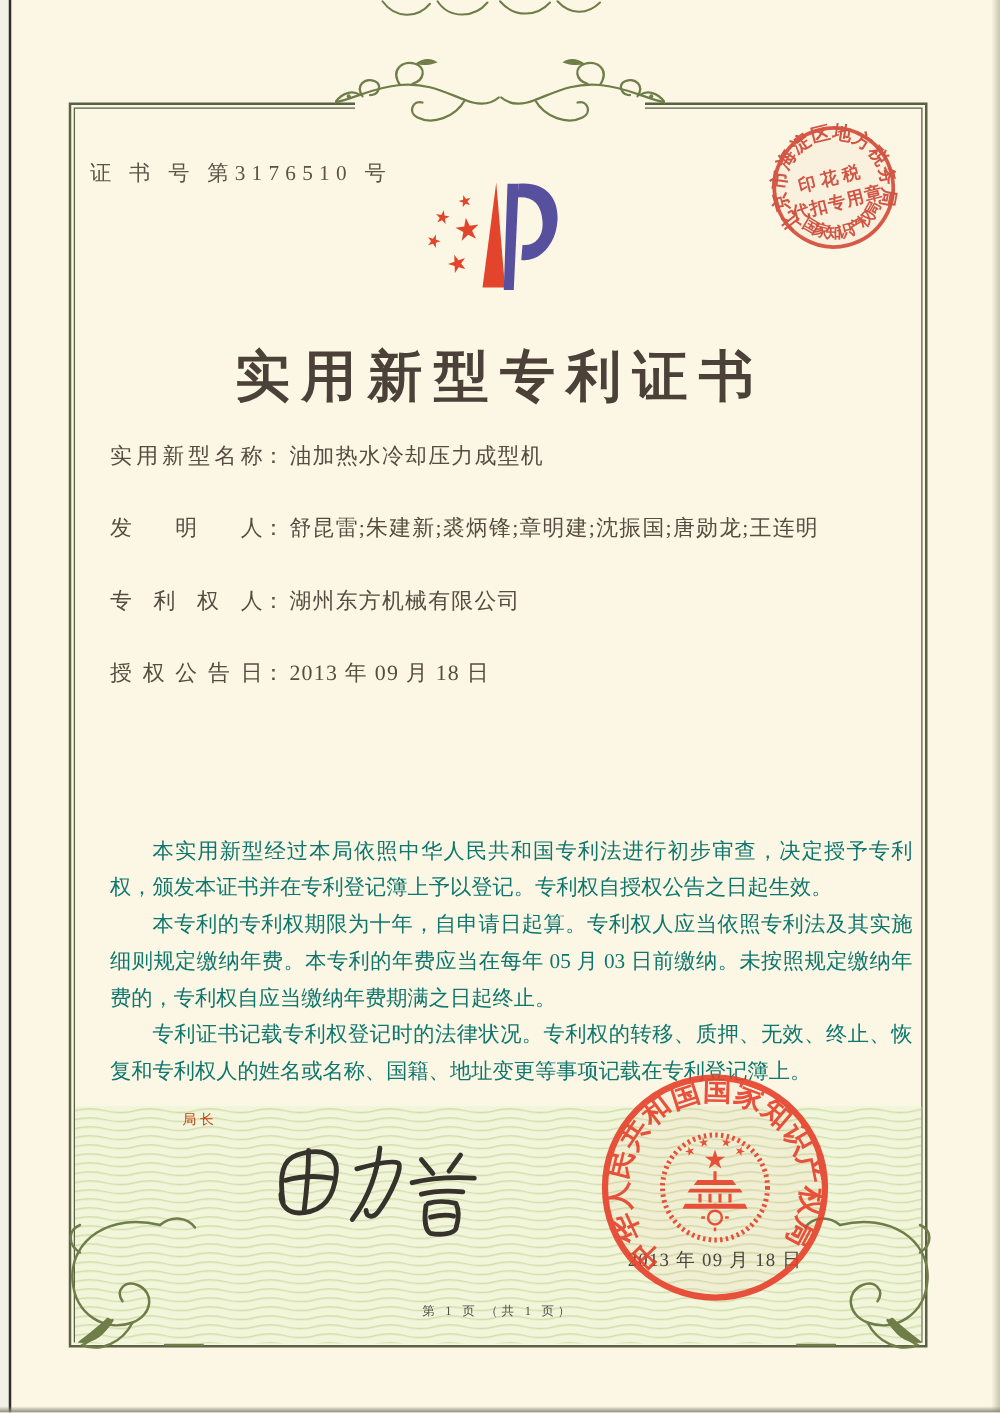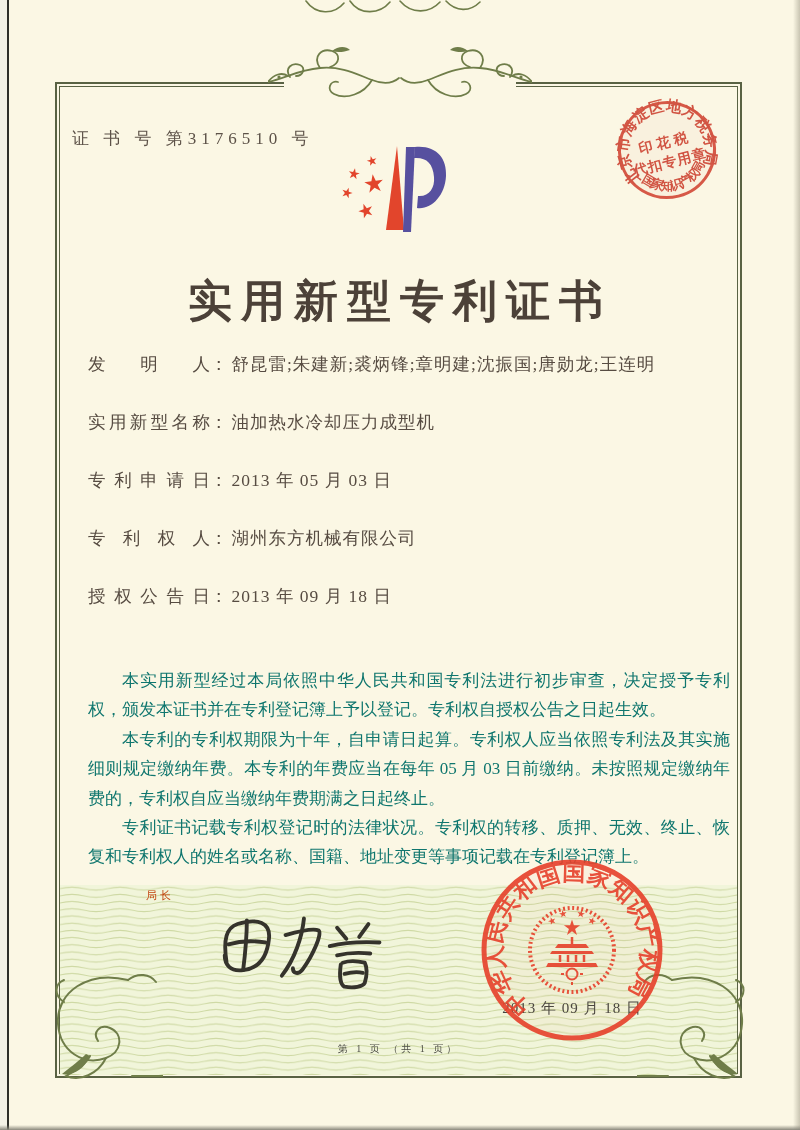--- a/index.html
+++ b/index.html
@@ -171,27 +171,24 @@
   <g fill="#57509f">
     <path d="M406,147 L415,147 L411,232 L403,232 Z"></path>
     <path d="M415,147 C436,145 447,158 446,176 C445,196 431,210 417,208 L418,196 C429,197 435,188 434,177 C433,163 426,157 414,158 Z"></path>
   </g>
 </svg>
 
 <h1 class="title">实用新型专利证书</h1>
 
 <div class="fields">
   <div class="frow">
+    <span class="flabel">实用新型名称</span><span class="fcolon">：</span><span class="fvalue">油加热水冷却压力成型机</span>
+  </div>
+  <div class="frow">
     <span class="flabel">发明人</span><span class="fcolon">：</span><span class="fvalue">舒昆雷;朱建新;裘炳锋;章明建;沈振国;唐勋龙;王连明</span>
-  </div>
-  <div class="frow">
-    <span class="flabel">实用新型名称</span><span class="fcolon">：</span><span class="fvalue">油加热水冷却压力成型机</span>
-  </div>
-  <div class="frow">
-    <span class="flabel">专利申请日</span><span class="fcolon">：</span><span class="fvalue">2013 年 05 月 03 日</span>
   </div>
   <div class="frow">
     <span class="flabel">专利权人</span><span class="fcolon">：</span><span class="fvalue">湖州东方机械有限公司</span>
   </div>
   <div class="frow">
     <span class="flabel">授权公告日</span><span class="fcolon">：</span><span class="fvalue">2013 年 09 月 18 日</span>
   </div>
 </div>
 
 <div class="paras">

